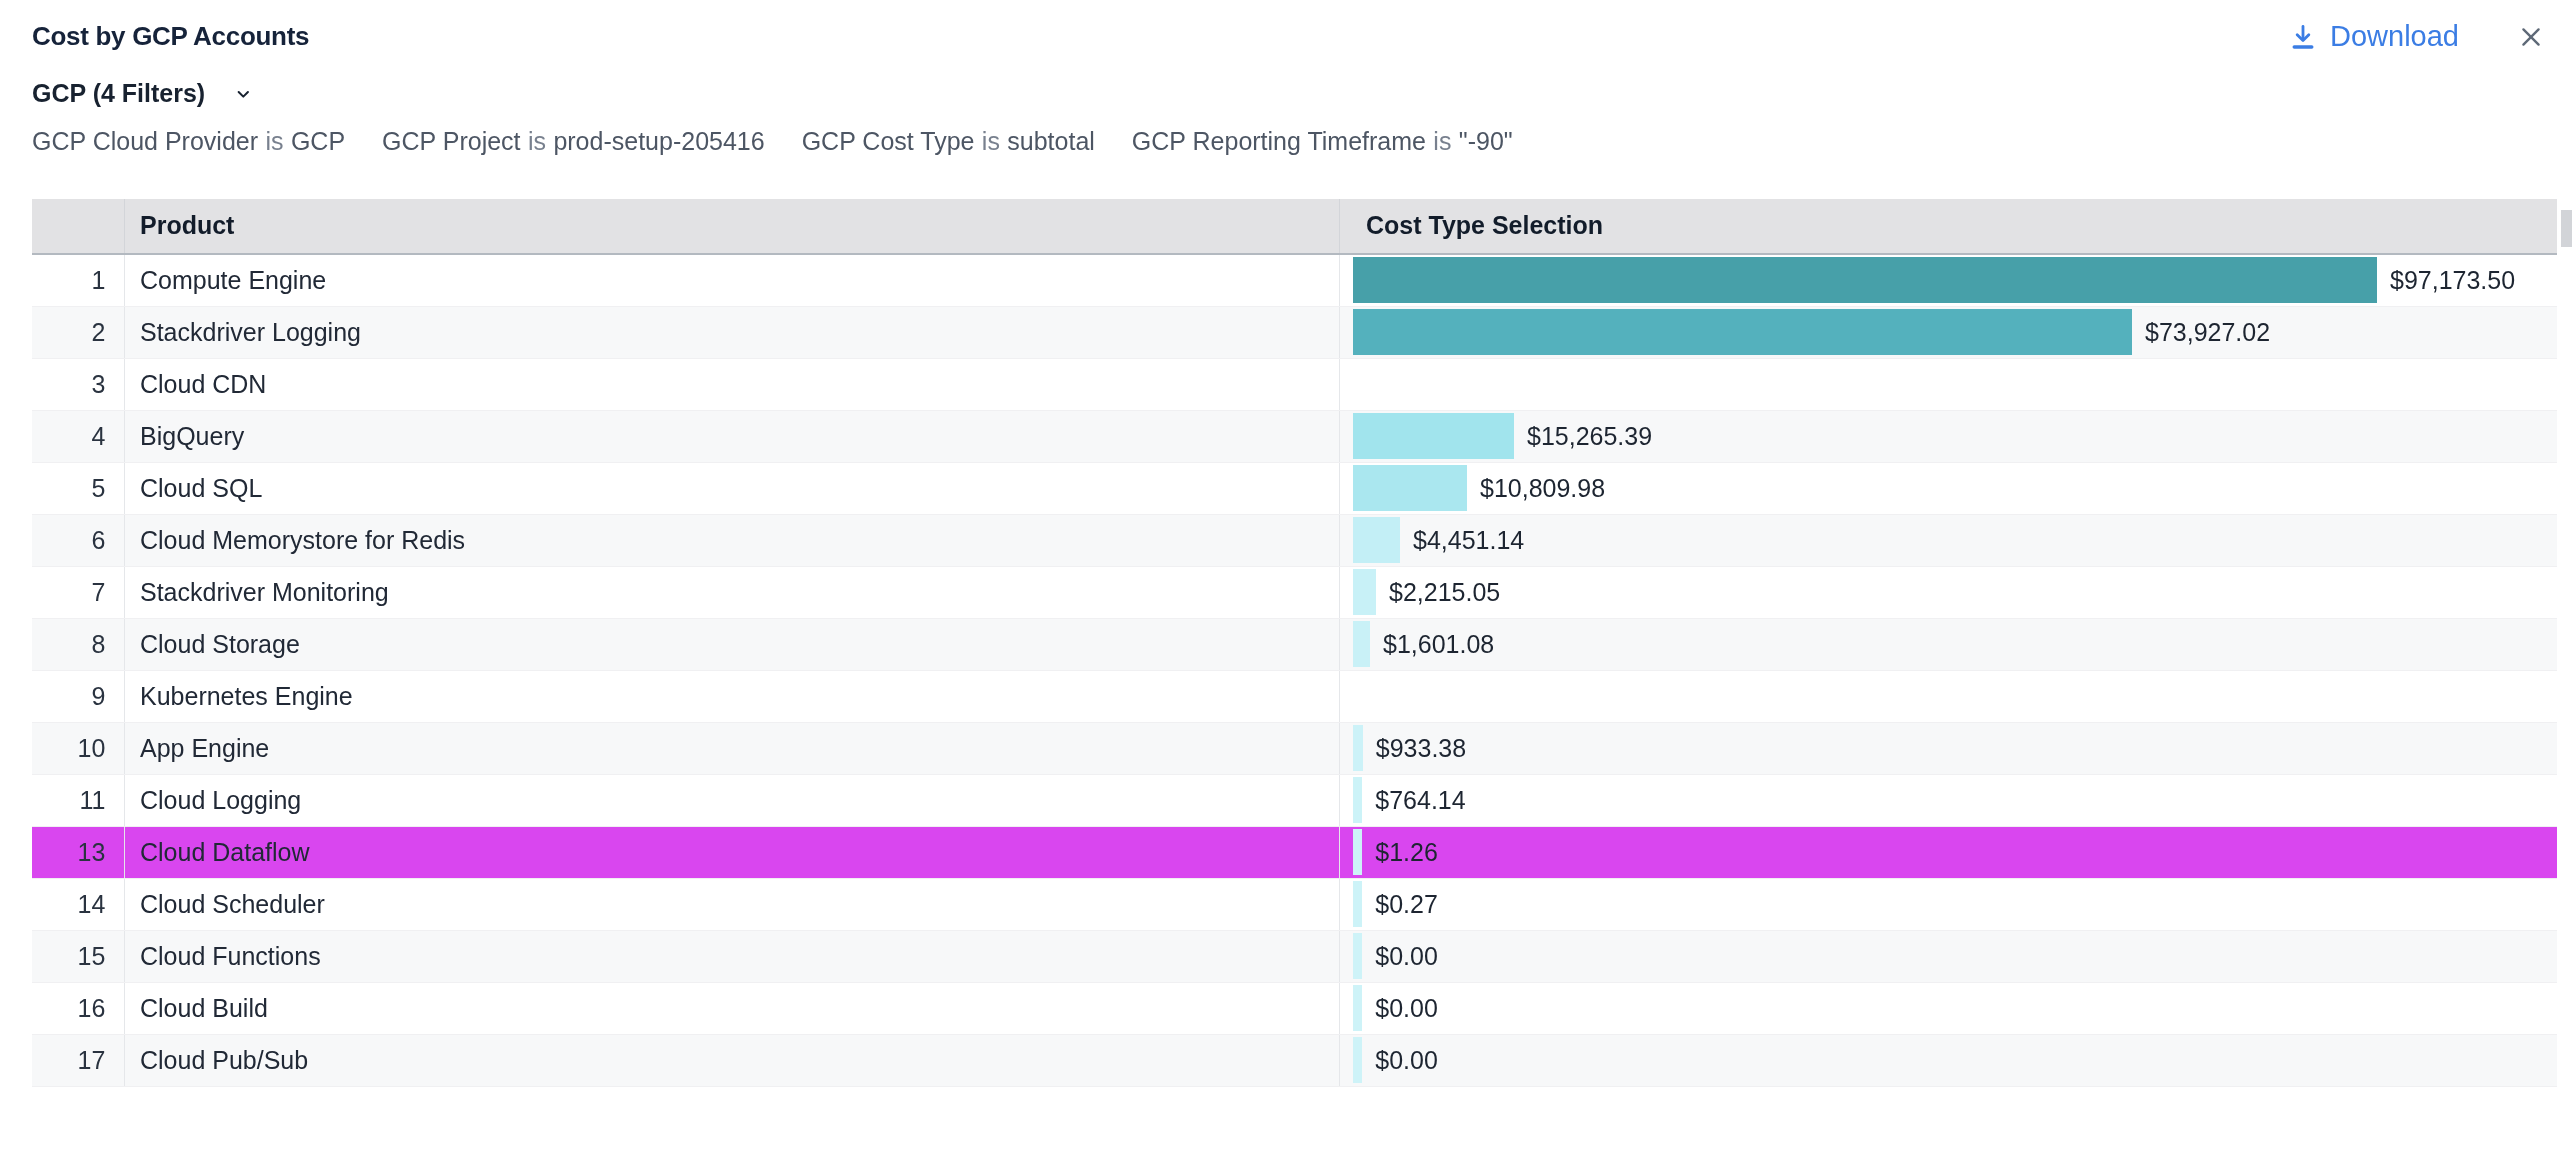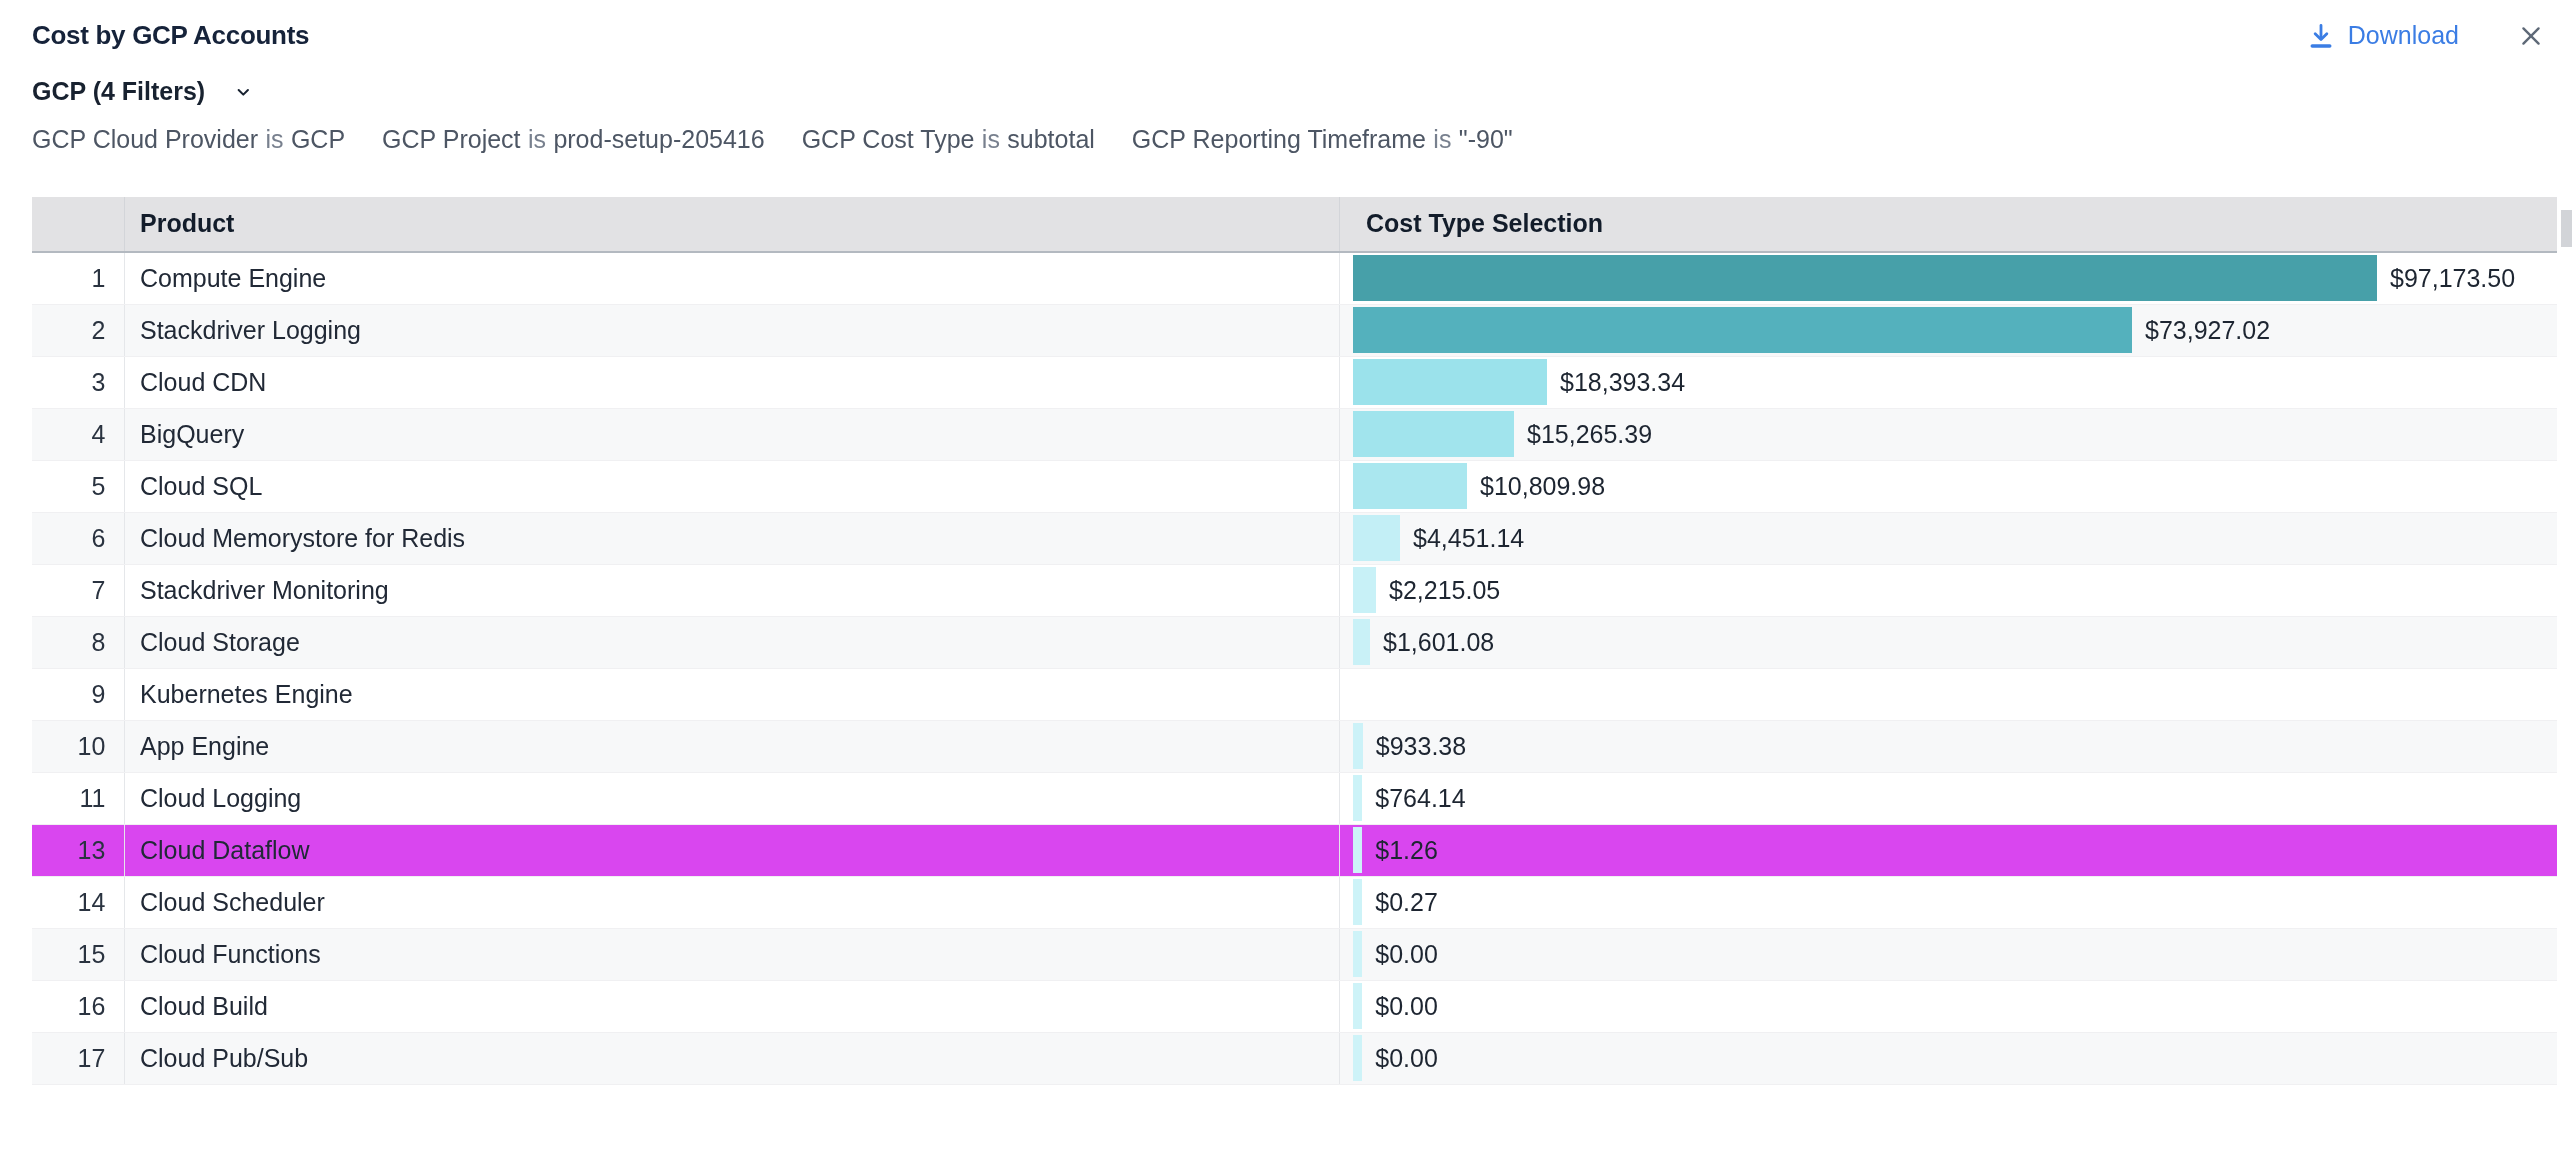--- a/index.html
+++ b/index.html
@@ -3,21 +3,21 @@
 <meta charset="utf-8">
 <style>
   * { margin:0; padding:0; box-sizing:border-box; }
   html,body { width:2576px; height:1166px; background:#ffffff;
     font-family:"Liberation Sans", sans-serif; overflow:hidden; }
   .top { display:flex; align-items:center; justify-content:space-between;
     padding:20.4px 32px 0 32px; }
   .title { font-size:26px; font-weight:700; color:#16233a; letter-spacing:-0.3px; }
   .actions { display:flex; align-items:center; }
   .download { display:flex; align-items:center; gap:13px; color:#3b7de4;
-    font-size:25px; font-weight:500; cursor:pointer; }
+    font-size:29px; font-weight:500; cursor:pointer; }
   .close-btn { margin-left:59px; cursor:pointer; display:flex; align-items:center; }
   .filter-group { display:flex; align-items:center; gap:29px; padding:0 32px;
     margin-top:26px; font-size:25px; font-weight:700; color:#182230; cursor:pointer; }
   .chips { display:flex; align-items:center; padding:0 32px; margin-top:18.6px;
     font-size:25px; }
   .chip { margin-right:37px; white-space:nowrap; }
   .f-name, .f-val { color:#4d5664; font-weight:500; }
   .f-op { color:#78808e; font-weight:400; margin:0 7.4px; }
   .table { margin:43px 0 0 32px; width:2525px; }
   .thead, .row { display:grid; grid-template-columns:93px 1215px 1217px; }
@@ -112,24 +112,20 @@
         <div class="cell num">2</div>
         <div class="cell product">Stackdriver Logging</div>
         <div class="cell cost">
           <div class="bar" style="width: 779px; background: rgb(84, 177, 189);"></div>
           <span class="val">$73,927.02</span>
         </div>
       </div>
       <div class="row">
         <div class="cell num">3</div>
         <div class="cell product">Cloud CDN</div>
-        <div class="cell cost">
-          <div class="bar" style="width: 194px; background: rgb(155, 226, 235);"></div>
-          <span class="val">$18,393.34</span>
-        </div>
       </div>
       <div class="row">
         <div class="cell num">4</div>
         <div class="cell product">BigQuery</div>
         <div class="cell cost">
           <div class="bar" style="width: 161px; background: rgb(161, 228, 237);"></div>
           <span class="val">$15,265.39</span>
         </div>
       </div>
       <div class="row">

